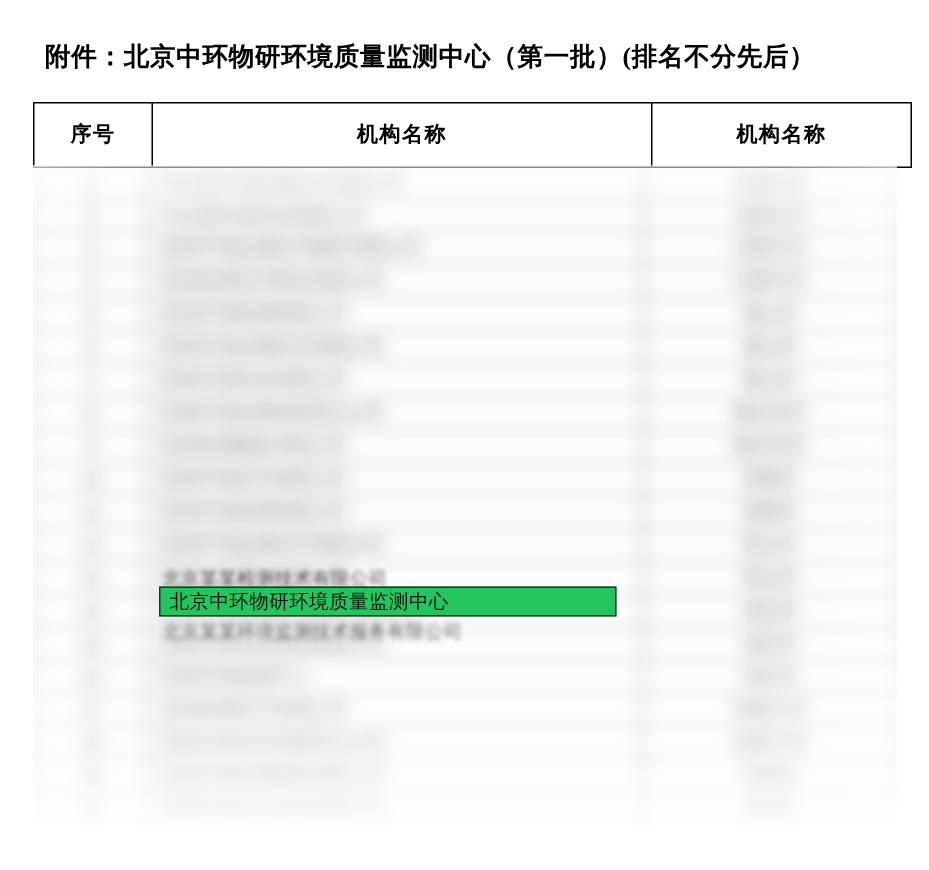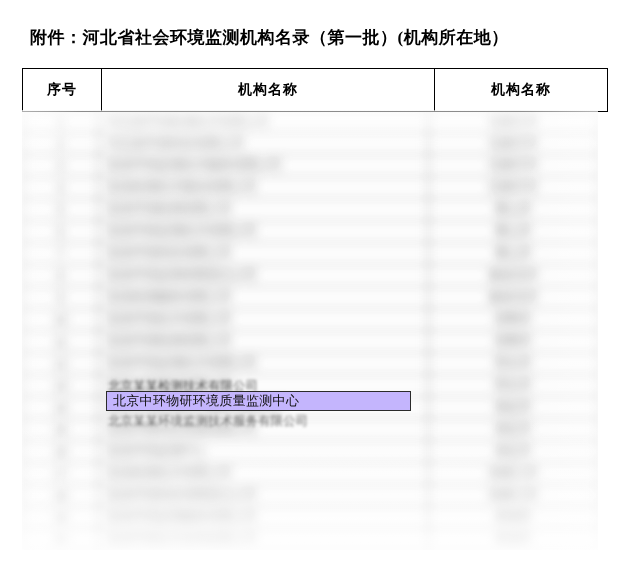--- a/index.html
+++ b/index.html
@@ -135,21 +135,21 @@
   }
 
   
   .focus-row {
     position: absolute;
     left: 106px;
     top: 391px;
     width: 305px;
     height: 20px;
     border: 1px solid #2b2b2b;
-    background: #c4b5fd;
+    background: #22c55e;
     box-sizing: border-box;
     display: flex;
     align-items: center;
     padding-left: 6px;
     font-size: 13px;
     color: #111111;
     font-family: "Liberation Sans", "DejaVu Sans", sans-serif;
     letter-spacing: 0.3px;
     z-index: 5;
   }
@@ -182,21 +182,21 @@
     z-index: 4;
     white-space: nowrap;
     overflow: hidden;
   }
 </style>
 </head>
 <body>
 
 <div class="page">
 
-  <div class="doc-title">附件：河北省社会环境监测机构名录（第一批）(机构所在地）</div>
+  <div class="doc-title">附件：北京中环物研环境质量监测中心（第一批）(排名不分先后）</div>
 
   <div class="table-wrap">
     <table class="main">
       <thead>
         <tr>
           <th class="col-no">序号</th>
           <th class="col-name">机构名称</th>
           <th class="col-loc">机构名称</th>
         </tr>
       </thead>

